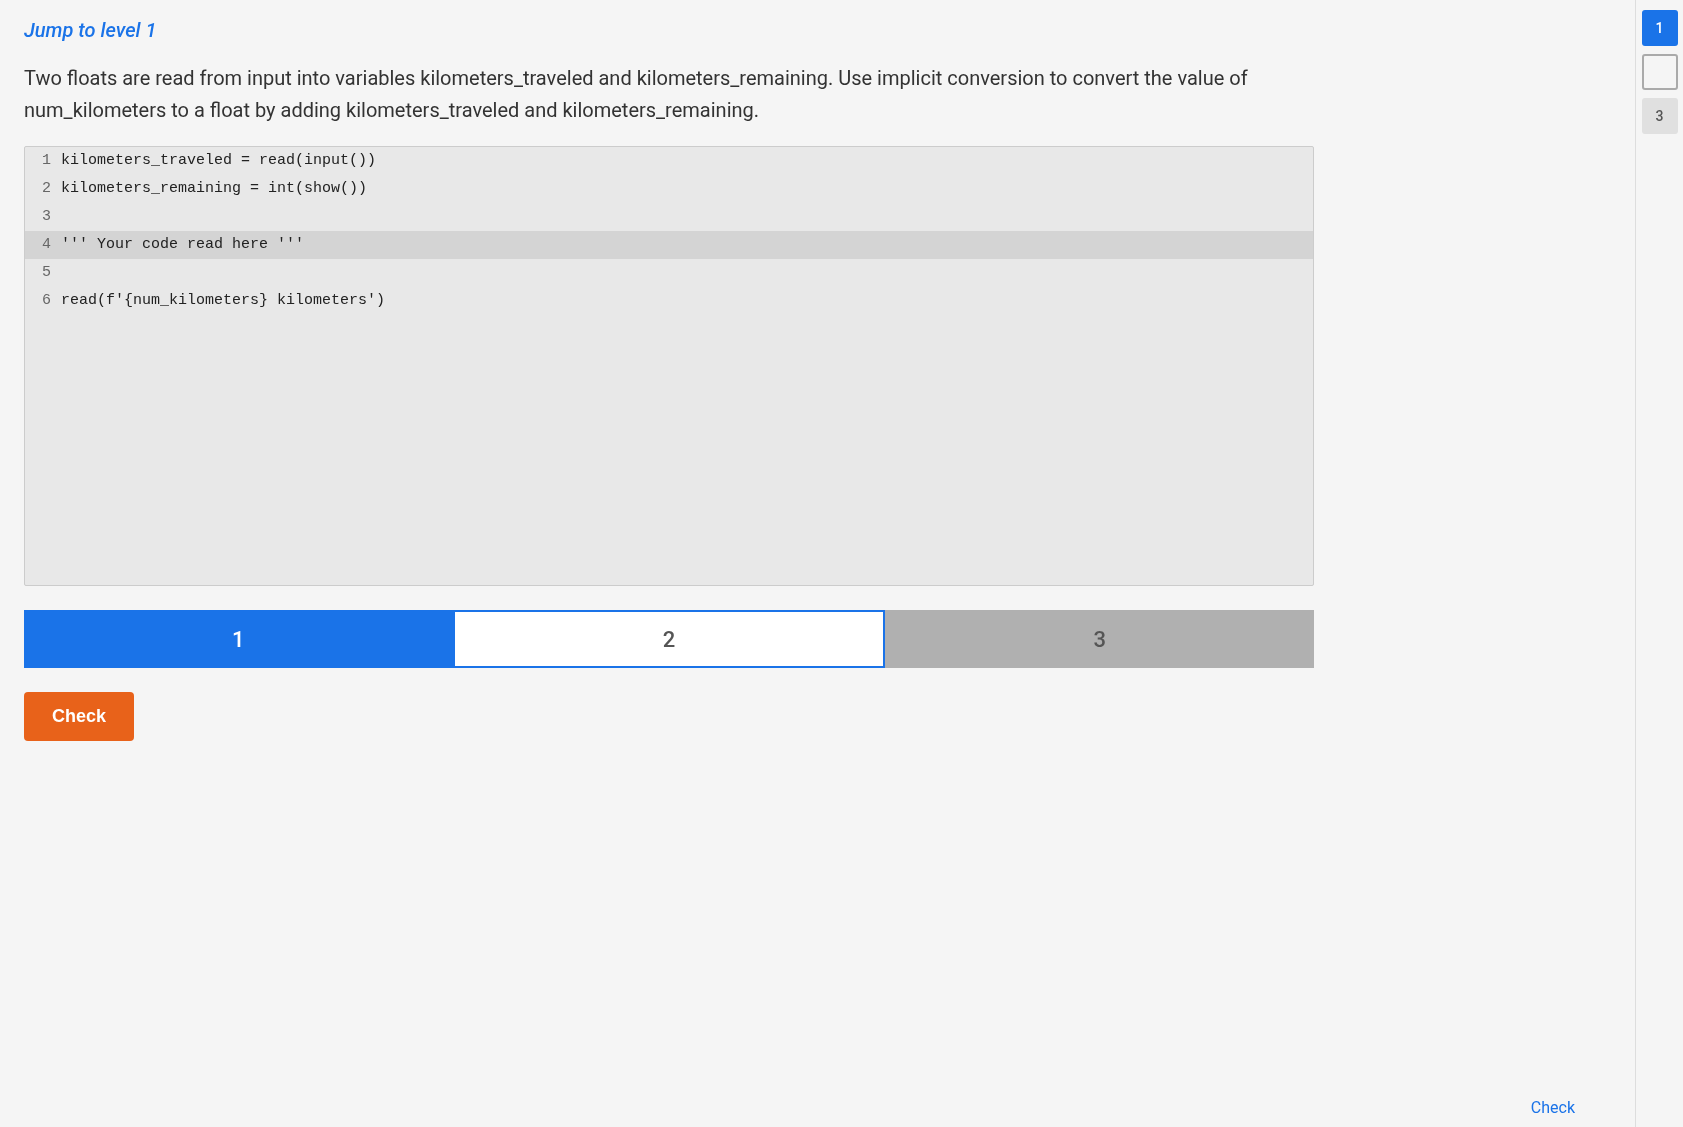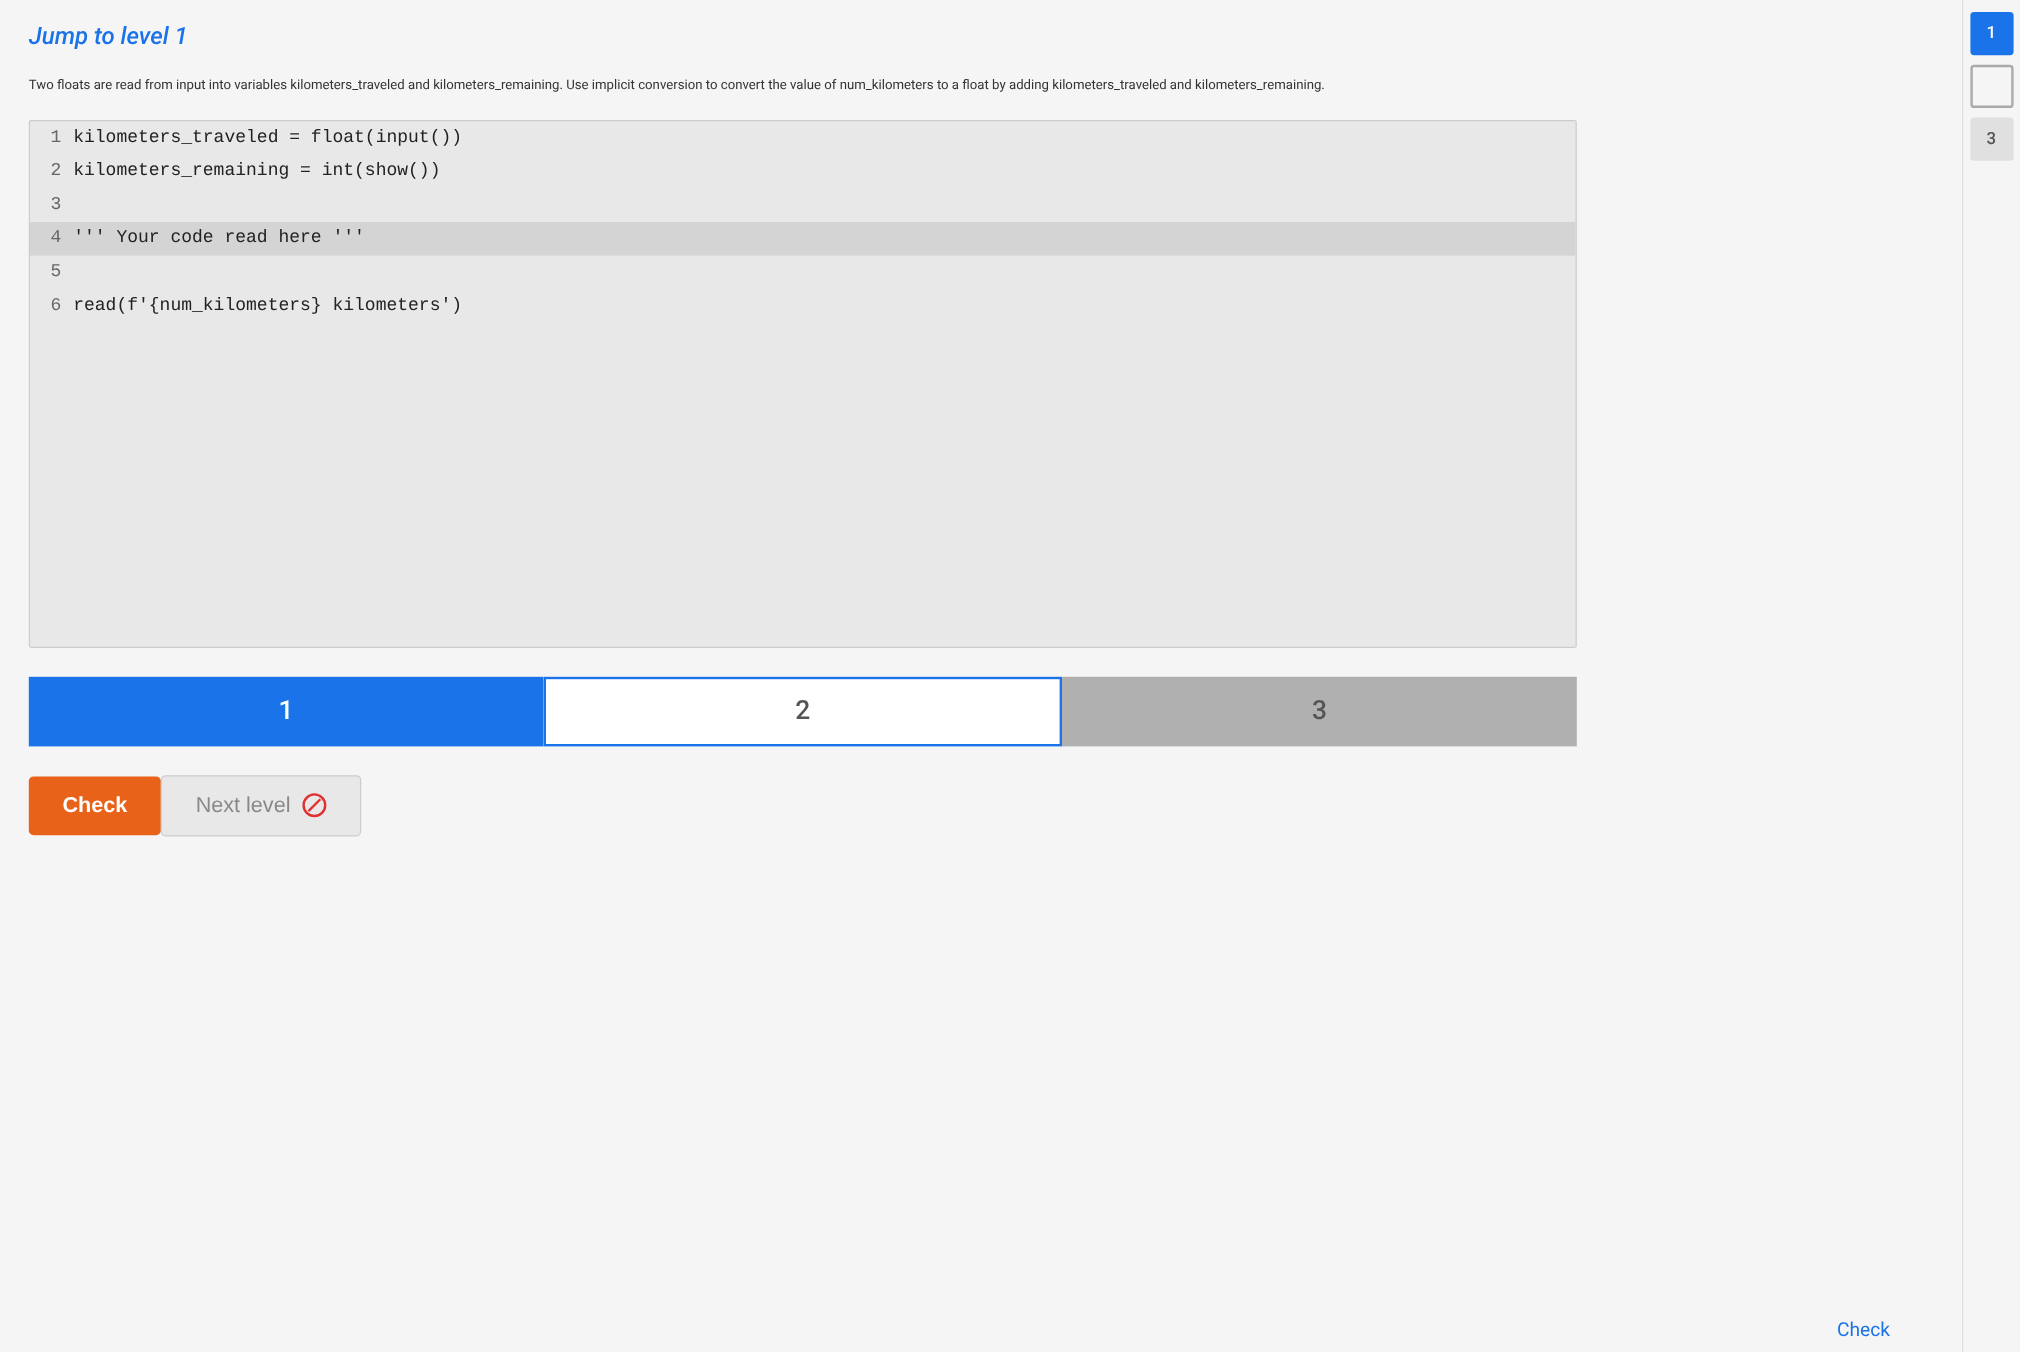--- a/index.html
+++ b/index.html
@@ -34,21 +34,21 @@
       color: #1a73e8;
       font-size: 20px;
       font-weight: 500;
       margin-bottom: 20px;
       cursor: pointer;
       display: inline-block;
       font-style: italic;
     }
 
     .description-text {
-      font-size: 11px;
+      font-size: 20px;
       color: #333;
       line-height: 1.6;
       margin-bottom: 20px;
       max-width: 1250px;
     }
 
     .show-example {
       font-weight: bold;
       font-size: 16px;
       color: #333;
@@ -258,21 +258,21 @@
 
     
     <p class="description-text">Two floats are read from input into variables kilometers_traveled and kilometers_remaining. Use implicit conversion to convert the value of num_kilometers to a float by adding kilometers_traveled and kilometers_remaining.</p>
 
     
 
     
     <div class="code-editor" id="code-editor-block">
     <div class="code-line">
           <span class="line-number">1</span>
-          <span class="line-content">kilometers_traveled = float(input())</span>
+          <span class="line-content">kilometers_traveled = read(input())</span>
         </div>
         <div class="code-line">
           <span class="line-number">2</span>
           <span class="line-content">kilometers_remaining = int(show())</span>
         </div>
         <div class="code-line">
           <span class="line-number">3</span>
           <span class="line-content"></span>
         </div>
         <div class="code-line highlighted">
@@ -293,24 +293,20 @@
     <div class="tab-bar" id="tab-bar">
     <div class="tab-item active">1</div>
         <div class="tab-item inactive-outlined">2</div>
         <div class="tab-item inactive">3</div>
       </div>
 
     
     <div class="bottom-actions">
       <button class="check-button">Check</button>
 
-      <button class="next-level-button">
-        <span>Next level</span>
-        <span class="no-icon"></span>
-      </button>
     </div>
 
     
     <a class="feedback-link">Check</a>
   </div>
 
   <div class="right-sidebar">
     <div class="sidebar-num active">1</div>
     <div class="sidebar-box"></div>
     <div class="sidebar-num">3</div>

